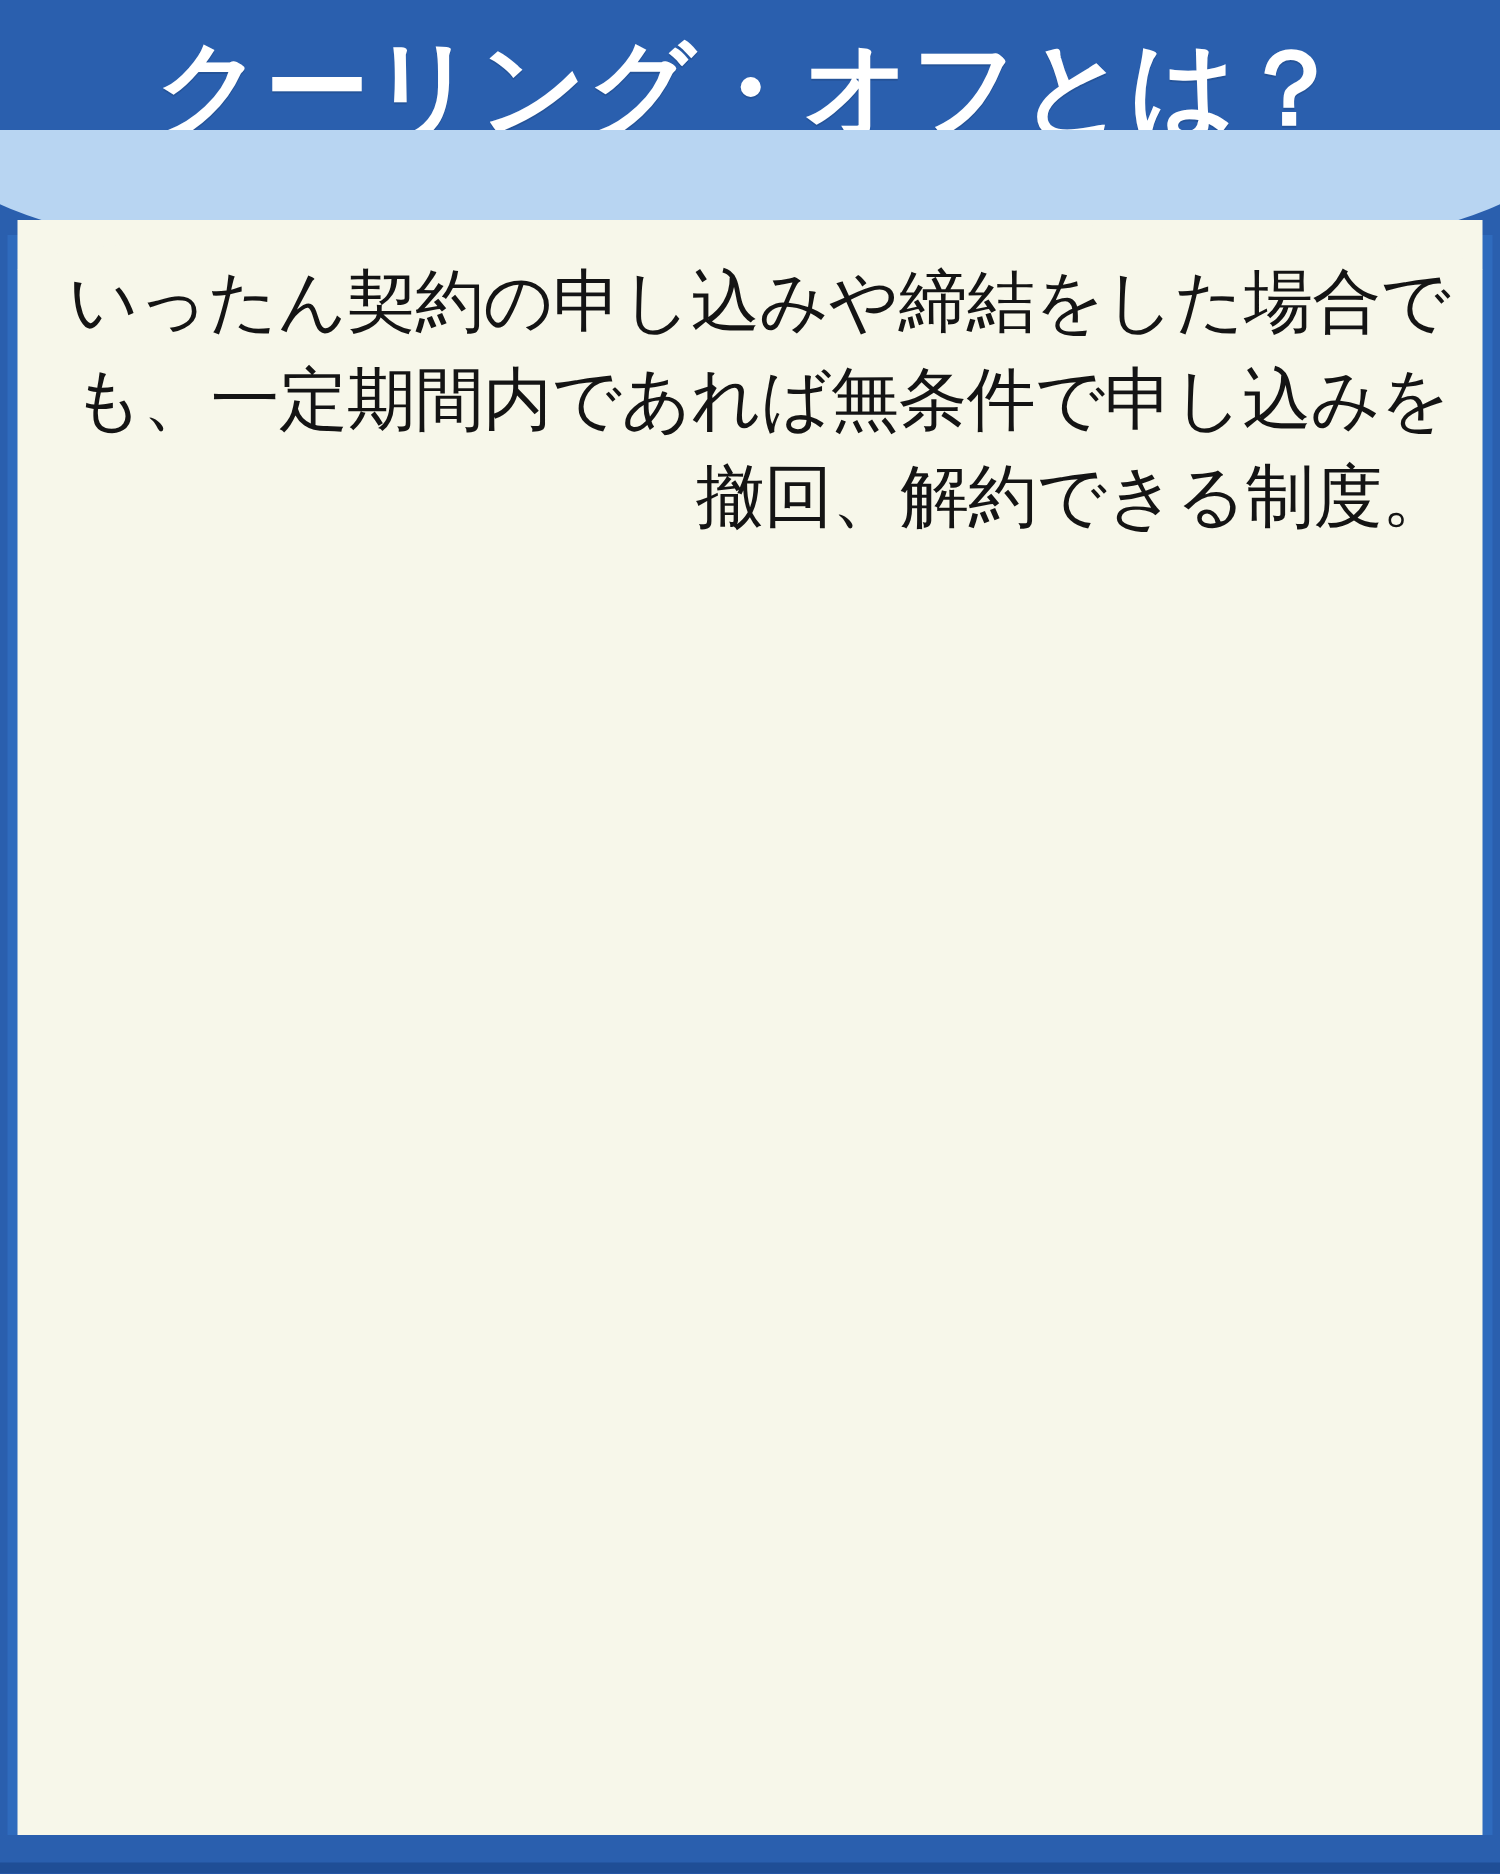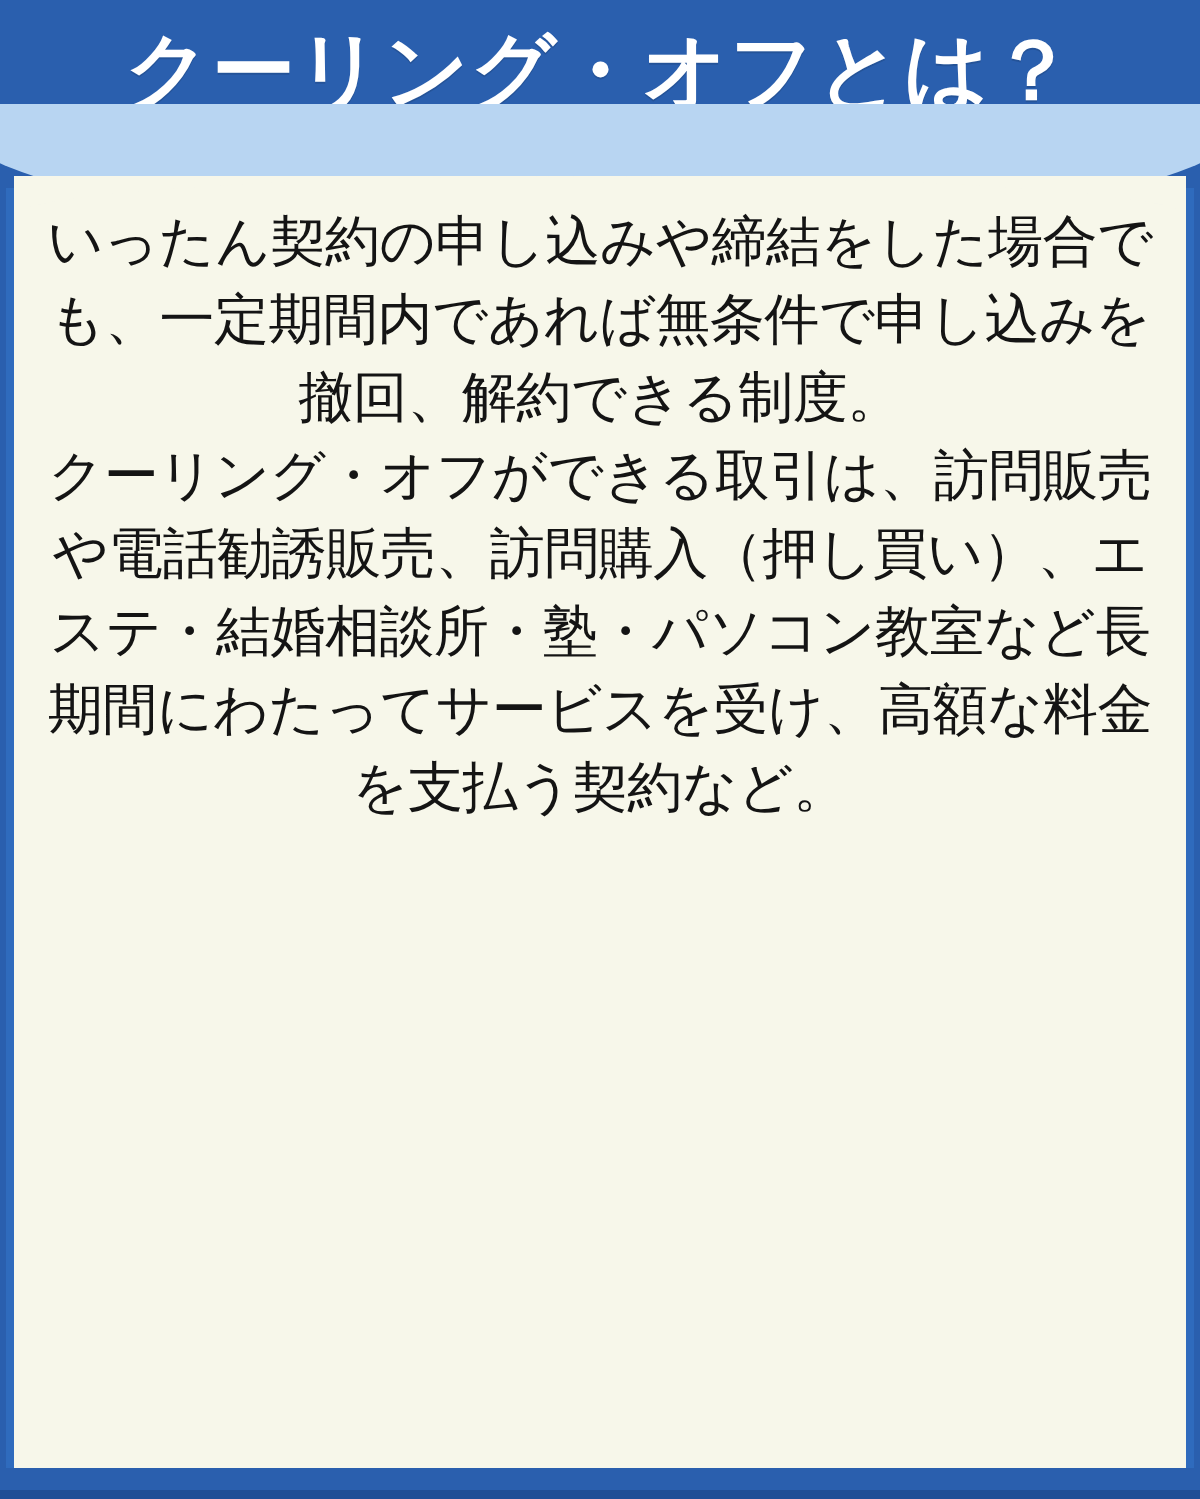--- a/index.html
+++ b/index.html
@@ -108,21 +108,21 @@
     border-radius: 50% 50% 0 0 / 100% 100% 0 0;
   }
 
   .body-text {
     position: relative;
     color: #141414;
     font-size: 55px;
     line-height: 78px;
     font-weight: 500;
     letter-spacing: -0.5px;
-    text-align: center;
+    text-align: right;
   }
   .body-text p {
     margin: 0;
     text-indent: 0;
   }
   .source {
     position: relative;
     margin-top: 4px;
     color: #141414;
     font-size: 40px;
@@ -163,20 +163,19 @@
   <div class="curve"></div>
 
   <div class="header">
     <div class="header-title">クーリング・オフとは？</div>
   </div>
 
   <div class="panel">
     <div class="panel-top-curve"></div>
     <div class="body-text">
       <p>いったん契約の申し込みや締結をした場合でも、一定期間内であれば無条件で申し込みを撤回、解約できる制度。</p>
-      <p>クーリング・オフができる取引は、訪問販売や電話勧誘販売、訪問購入（押し買い）、エステ・結婚相談所・塾・パソコン教室など長期間にわたってサービスを受け、高額な料金を支払う契約など。</p>
     </div>
   </div>
 
   <div class="bottom-strip"></div>
   <div class="bottom-accent"></div>
 
 </div>
 
 </body></html>

